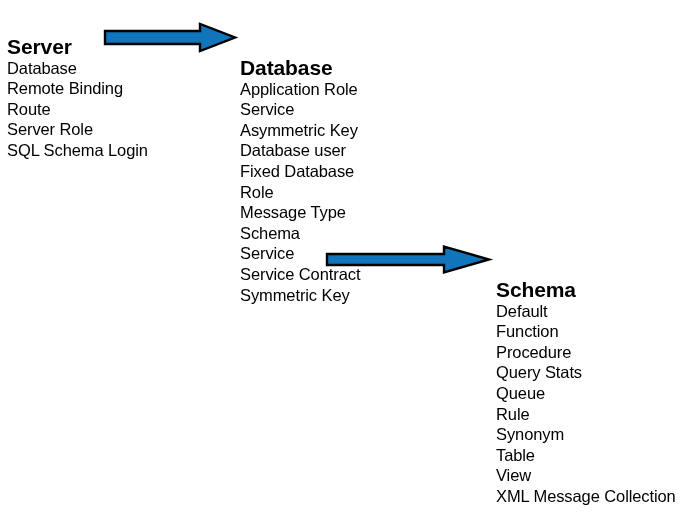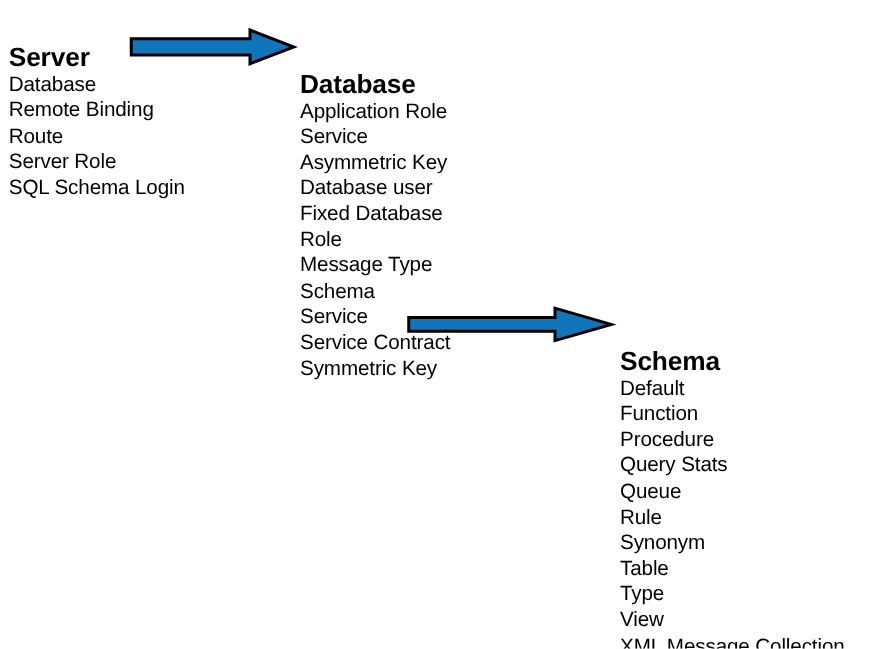--- a/index.html
+++ b/index.html
@@ -85,21 +85,20 @@
   <div class="column" id="col-schema">
     <div class="col-heading">Schema</div>
     <div class="col-item">Default</div>
     <div class="col-item">Function</div>
     <div class="col-item">Procedure</div>
     <div class="col-item">Query Stats</div>
     <div class="col-item">Queue</div>
     <div class="col-item">Rule</div>
     <div class="col-item">Synonym</div>
     <div class="col-item">Table</div>
-    <div class="col-item">Type</div>
     <div class="col-item">View</div>
     <div class="col-item">XML Message Collection</div>
   </div>
 
   <svg class="arrow" id="arrow-1" width="140" height="40" viewBox="0 0 140 40">
     <polygon points="5,13 100,13 100,6 135,19.5 100,33 100,26 5,26" fill="#1175BB" stroke="#000000" stroke-width="2.4" stroke-linejoin="miter"></polygon>
   </svg>
 
   <svg class="arrow" id="arrow-2" width="172" height="40" viewBox="0 0 172 40">
     <polygon points="5,14 122,14 122,6.5 167,19.5 122,32.5 122,25 5,25" fill="#1175BB" stroke="#000000" stroke-width="2.4" stroke-linejoin="miter"></polygon>

